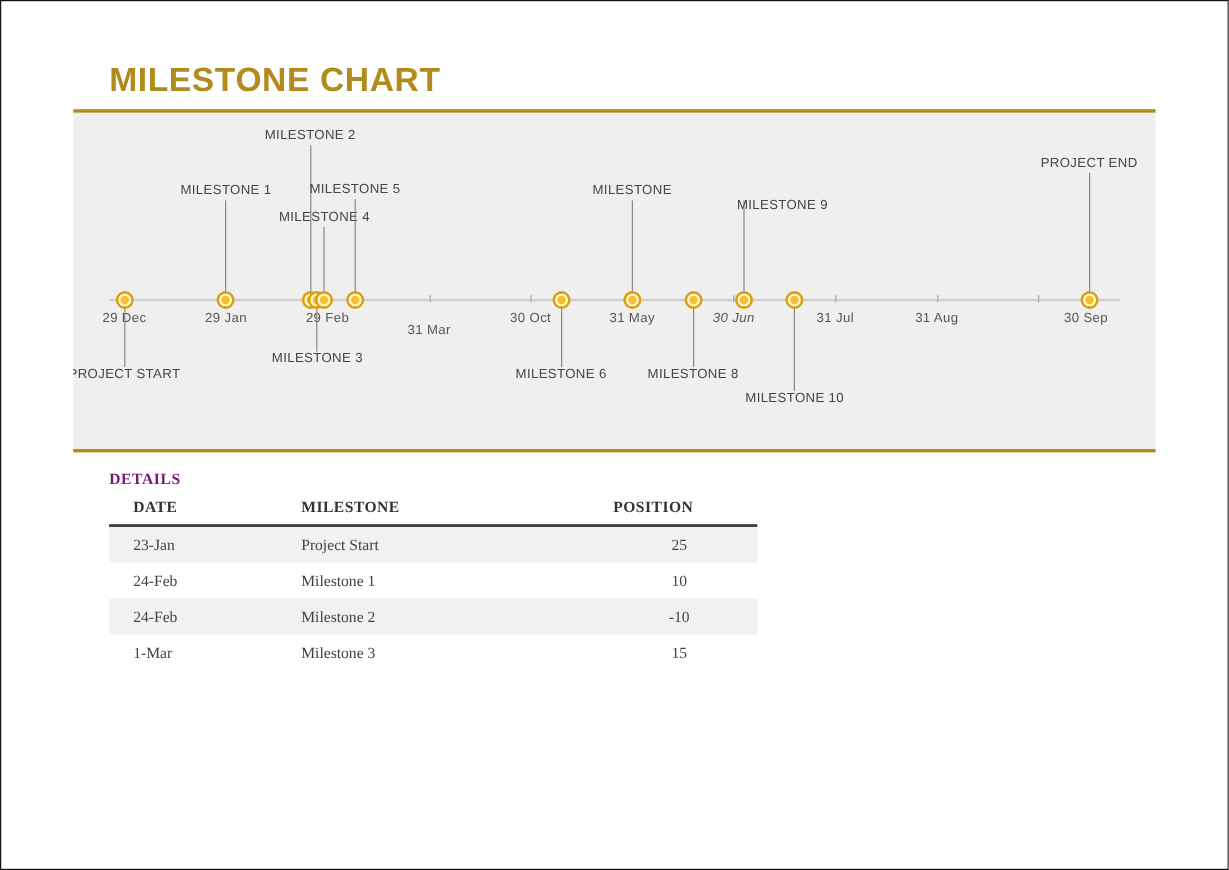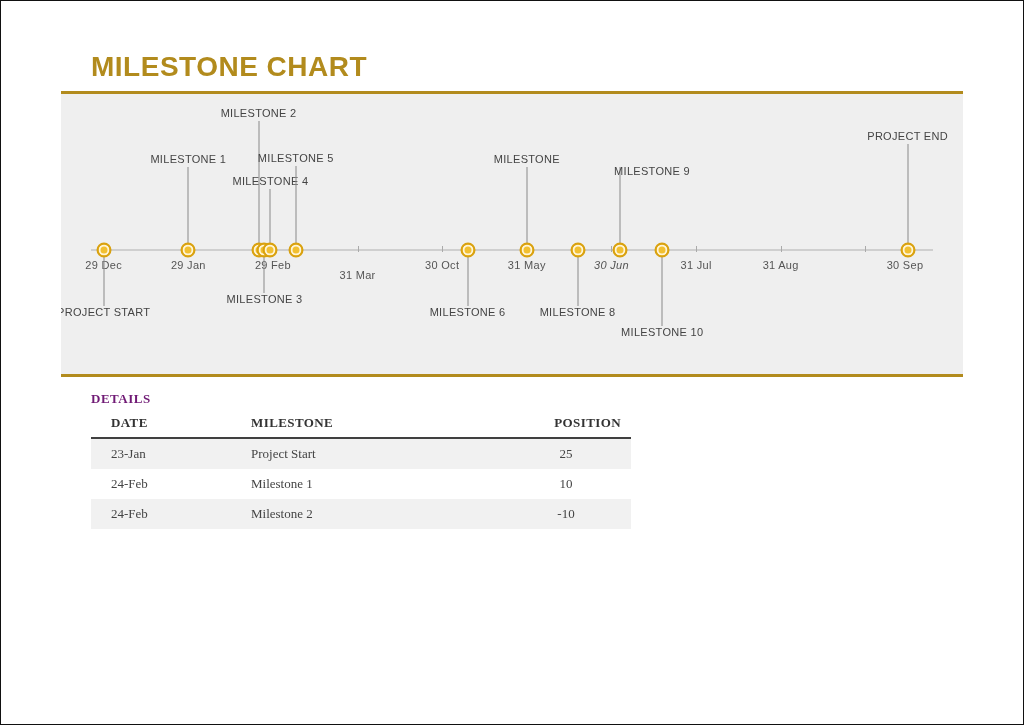--- a/index.html
+++ b/index.html
@@ -104,21 +104,21 @@
   table.tbl thead th {
     text-align: left;
     font-family: Georgia, serif;
     font-weight: 700;
     font-size: 13px;
     color: #333;
     letter-spacing: 0.4px;
     padding: 4px 10px 6px 20px;
     border-bottom: 2px solid #404040;
   }
-  table.tbl thead th.pos { text-align: right; }
+  table.tbl thead th.pos { text-align: left; }
   table.tbl tbody td {
     font-size: 13px;
     color: #444;
     padding: 7px 10px 7px 20px;
   }
   table.tbl tbody tr { background: #f1f1f1; }
   table.tbl tbody tr:nth-child(even){ background: #fff; }
   table.tbl td.date { width: 110px; margin-left: 12px; }
   table.tbl td.pos  { text-align: center; width: 110px; }
 </style>
@@ -213,16 +213,21 @@
         <tr>
           <td class="date">24-Feb</td>
           <td>Milestone 1</td>
           <td class="pos">10</td>
         </tr>
         <tr>
           <td class="date">24-Feb</td>
           <td>Milestone 2</td>
           <td class="pos">-10</td>
         </tr>
+        <tr>
+          <td class="date">1-Mar</td>
+          <td>Milestone 3</td>
+          <td class="pos">15</td>
+        </tr>
       </tbody>
   </table>
 
 </div>
 
 </body></html>

